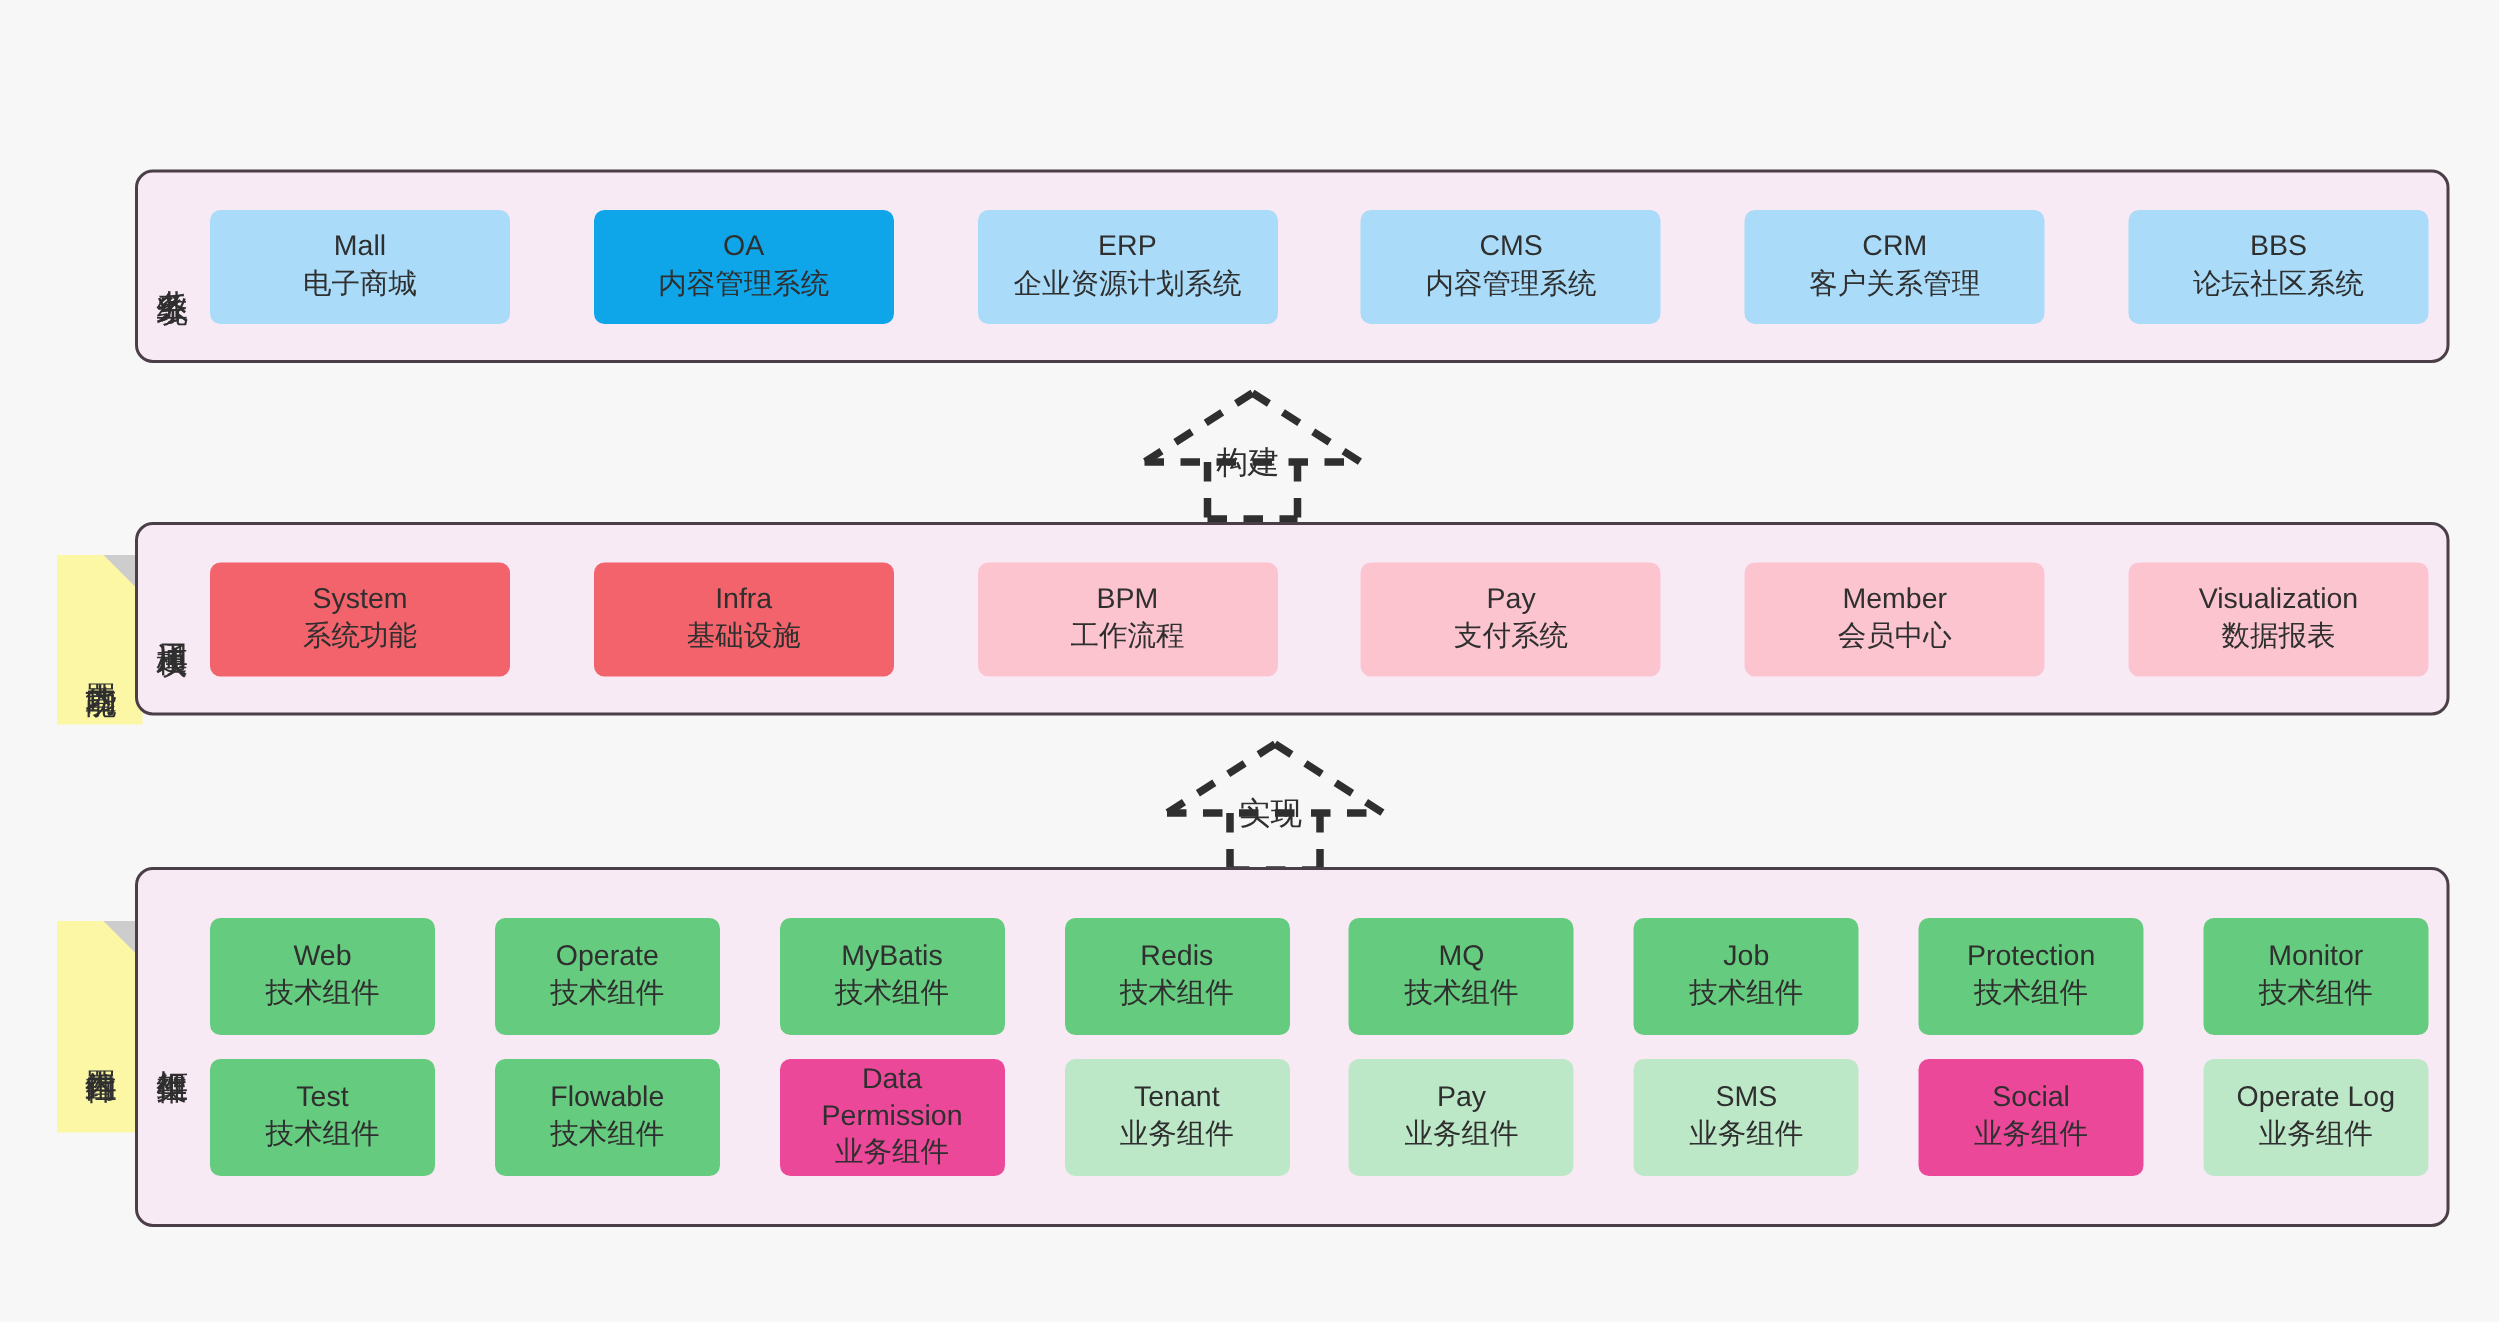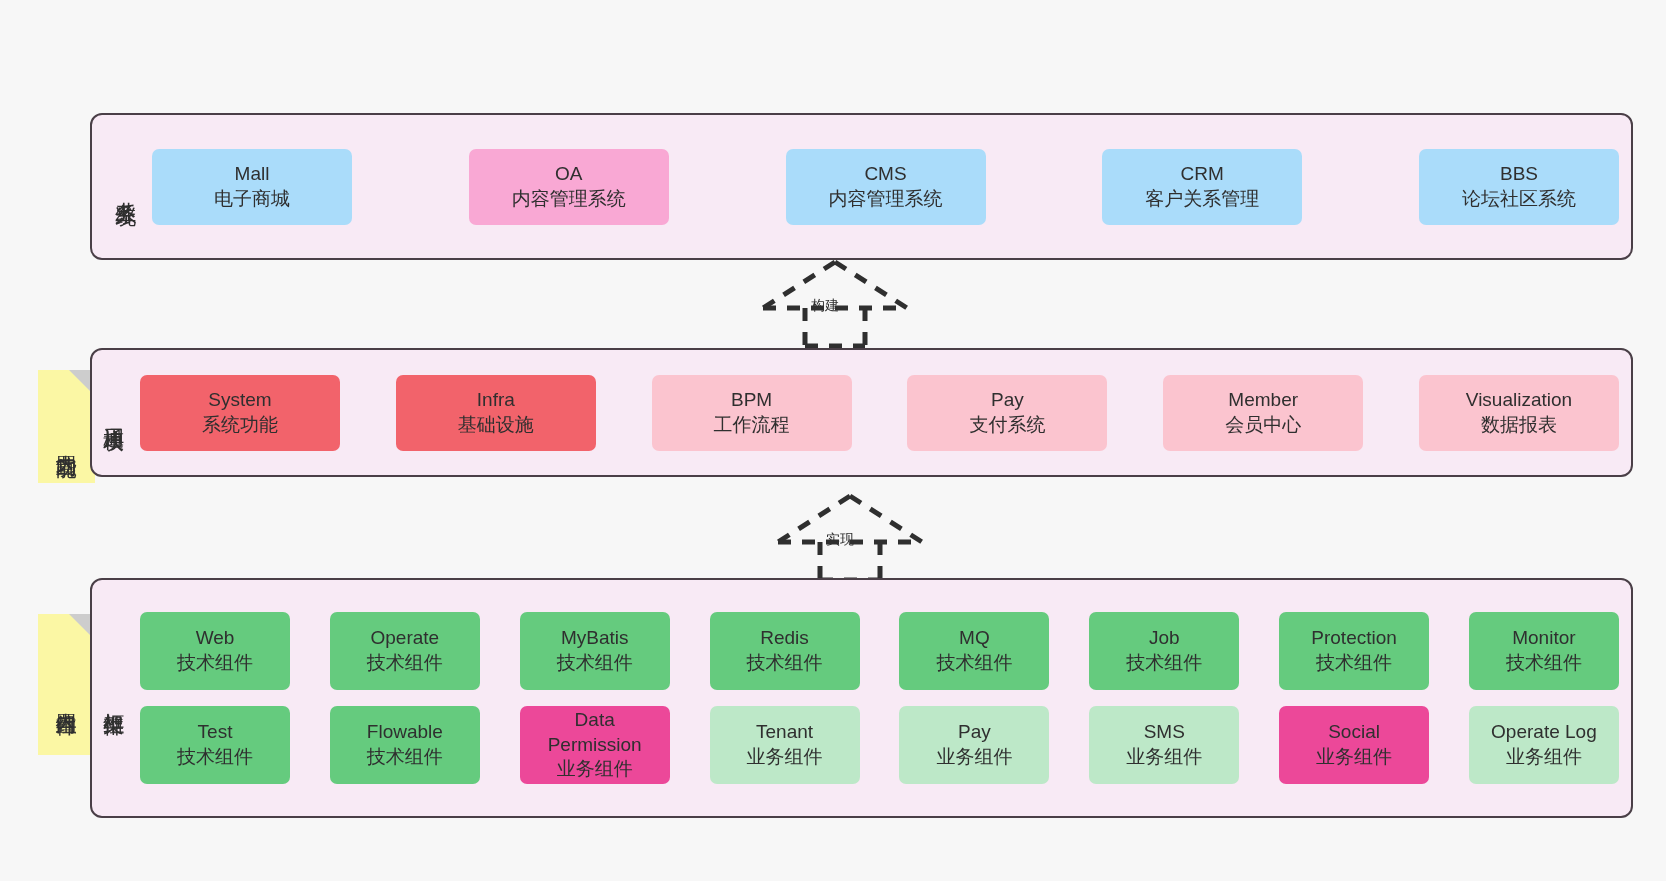--- a/index.html
+++ b/index.html
@@ -85,21 +85,21 @@
   .card .l1 { display: block; }
   .card .l2 { display: block; }
 
   
   .connector {
     position: absolute;
   }
   .connector svg { display: block; overflow: visible; }
   .connector-label {
     position: absolute;
-    font-size: 14px;
+    font-size: 21px;
     color: #2f2f2f;
     line-height: 1;
     white-space: nowrap;
   }
 
   
   .note {
     position: absolute;
     box-sizing: border-box;
     background: #fbf7a4;
@@ -124,31 +124,35 @@
     border-left: 26px solid transparent;
     border-top: 26px solid #cdcdcd;
     writing-mode: horizontal-tb;
   }
 </style>
 </head>
 <body>
 
 <div id="canvas">
 
-  <div class="layer" id="layer-business" style="left:90px; top:113px; width:1543px; height:147px;padding-left:12px;">
+  <div class="layer" id="layer-business" style="left:90px; top:113px; width:1543px; height:129px;">
     <div class="layer-label">业务系统</div>
     <div class="layer-body">
       <div class="row" id="row-business" style="gap: 43px;">
           <div class="card" style="width: 200px; height: 76px; background: rgb(170, 220, 250);">
             <span class="l1">Mall</span>
             <span class="l2">电子商城</span>
           </div>
-          <div class="card" style="width: 200px; height: 76px; background: #f9a8d4; text-align: center;">
+          <div class="card" style="width: 200px; height: 76px; background: #0ea5e9; text-align: center;">
             <span class="l1">OA</span>
             <span class="l2">内容管理系统</span>
+          </div>
+          <div class="card" style="width: 200px; height: 76px; background: rgb(170, 220, 250);">
+            <span class="l1">ERP</span>
+            <span class="l2">企业资源计划系统</span>
           </div>
           <div class="card" style="width: 200px; height: 76px; background: rgb(170, 220, 250);">
             <span class="l1">CMS</span>
             <span class="l2">内容管理系统</span>
           </div>
           <div class="card" style="width: 200px; height: 76px; background: rgb(170, 220, 250);">
             <span class="l1">CRM</span>
             <span class="l2">客户关系管理</span>
           </div>
           <div class="card" style="width: 200px; height: 76px; background: rgb(170, 220, 250);">

